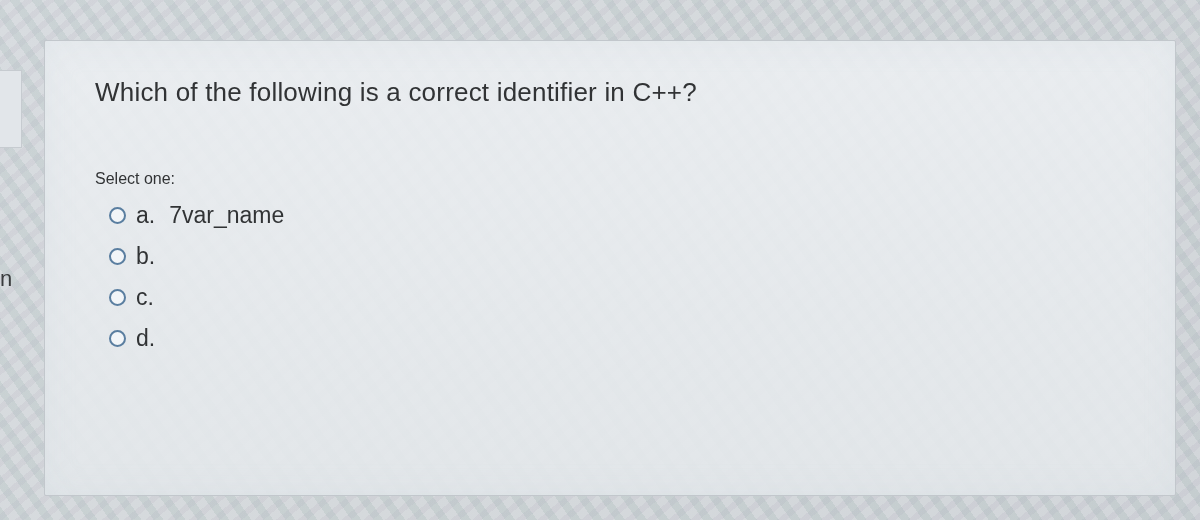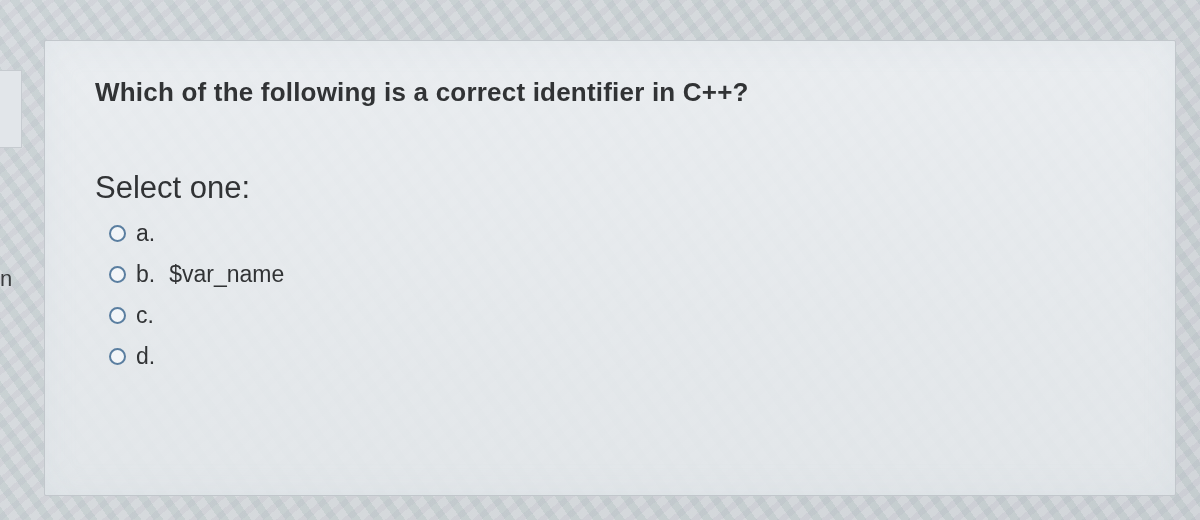--- a/index.html
+++ b/index.html
@@ -53,26 +53,26 @@
       bottom: 24px;
       background: linear-gradient(180deg, rgba(236,239,242,0.9), rgba(228,232,235,0.9));
       border: 1px solid #c2c7cc;
       border-radius: 2px;
       padding: 36px 50px 30px 50px;
       box-shadow: inset 0 0 30px rgba(200,210,220,0.25);
     }
     .question-text {
       font-size: 26px;
       color: #313335;
-      font-weight: 700;
+      font-weight: 400;
       margin-bottom: 62px;
       letter-spacing: 0.2px;
     }
     .select-label {
-      font-size: 31px;
+      font-size: 16px;
       color: #313335;
       margin-bottom: 14px;
       font-weight: 400;
     }
     .options {
       margin-left: 14px;
     }
     .option {
       display: flex;
       align-items: center;
@@ -103,26 +103,26 @@
 <div class="question-card">
   <div class="question-text">Which of the following is a correct identifier in C++?</div>
 
   <div class="select-label">Select one:</div>
 
   <div class="options">
 
     <label class="option">
       <span class="radio"></span>
       <span class="opt-letter">a.</span>
+      <span>7var_name</span>
     </label>
 
     <label class="option">
       <span class="radio"></span>
       <span class="opt-letter">b.</span>
-      <span>$var_name</span>
     </label>
 
     <label class="option">
       <span class="radio"></span>
       <span class="opt-letter">c.</span>
     </label>
 
     <label class="option">
       <span class="radio"></span>
       <span class="opt-letter">d.</span>

